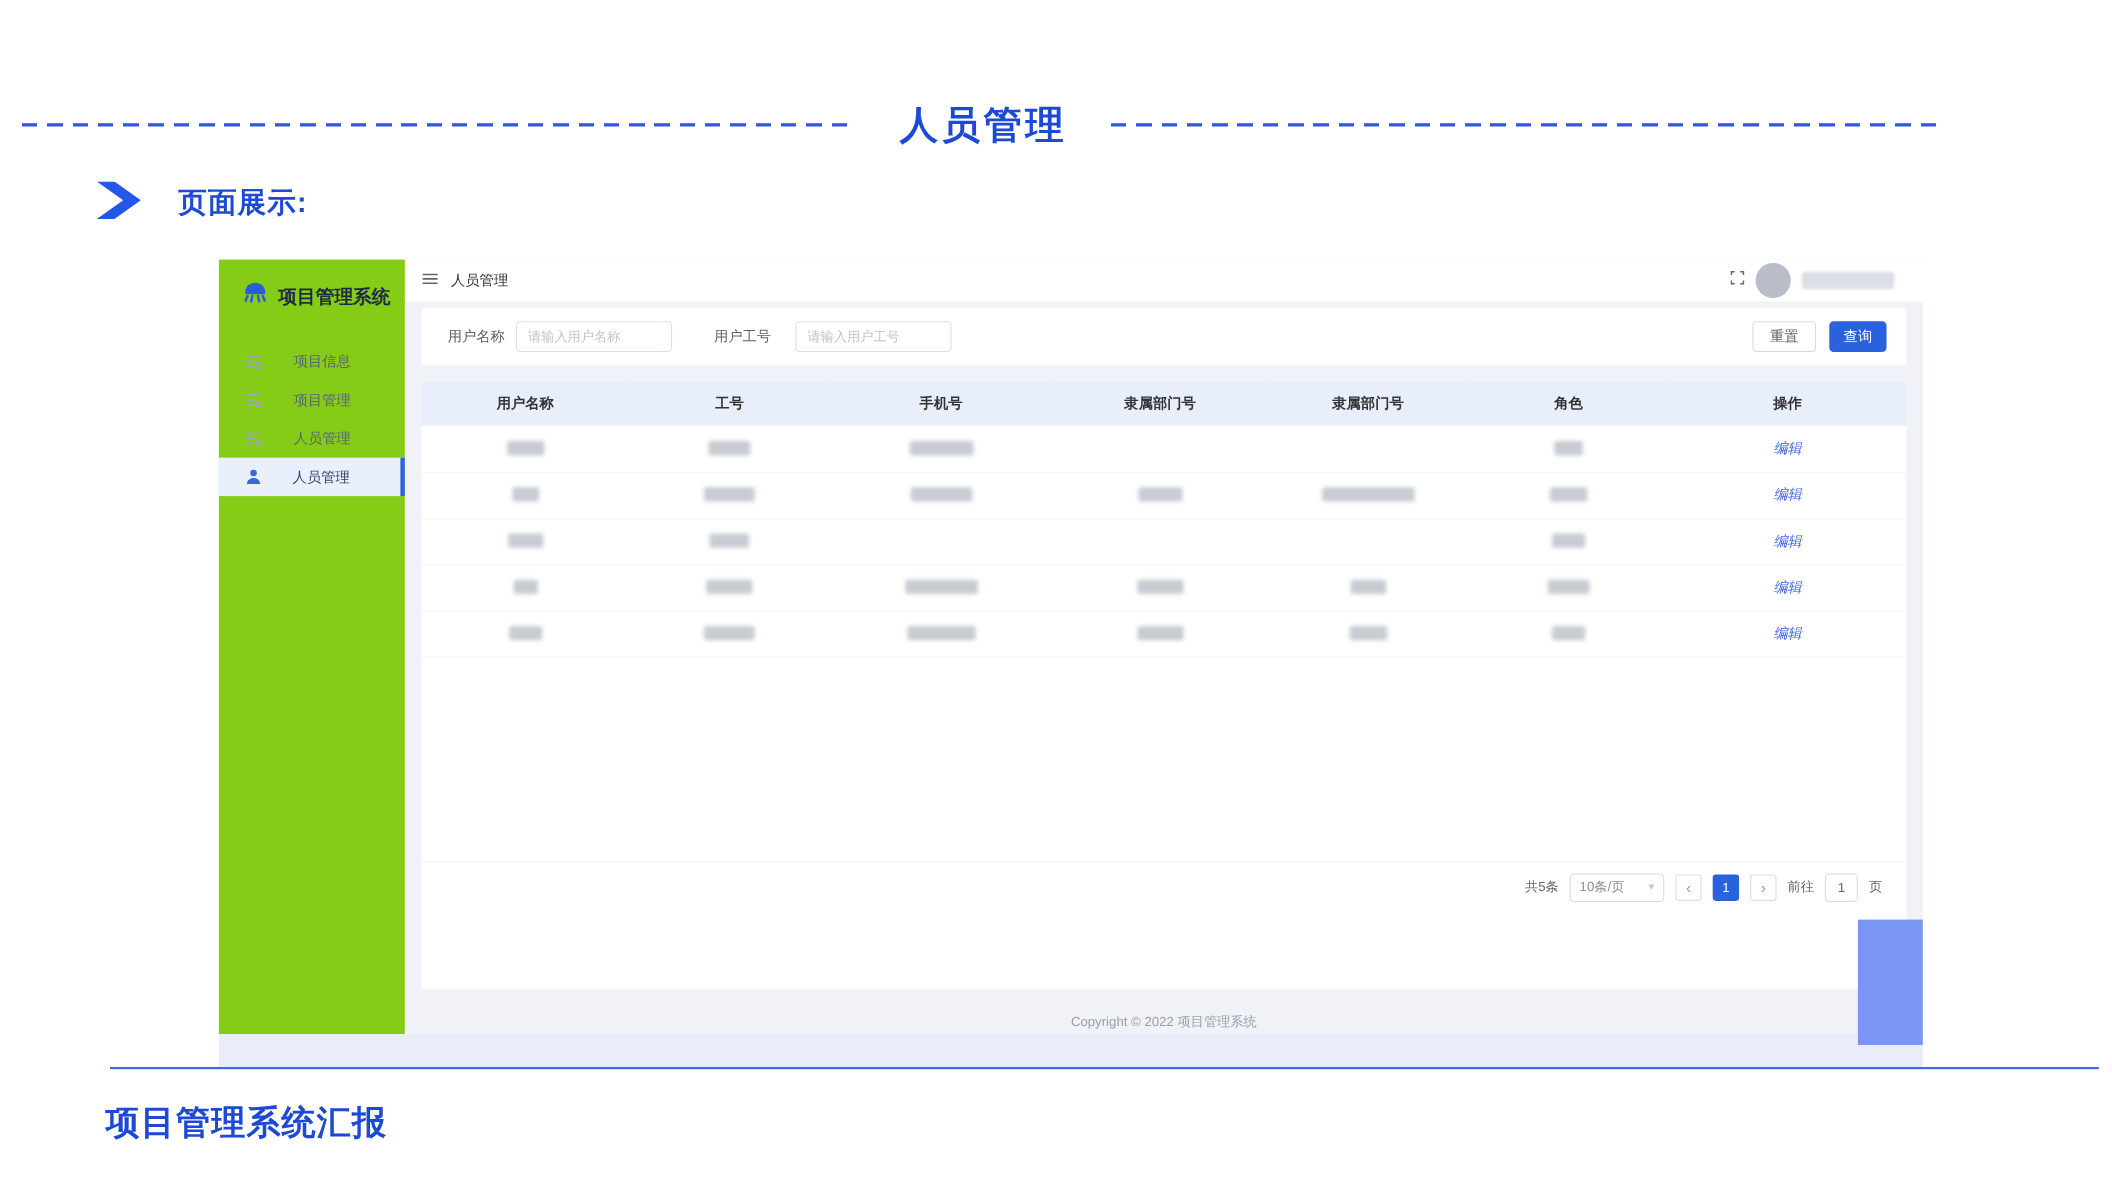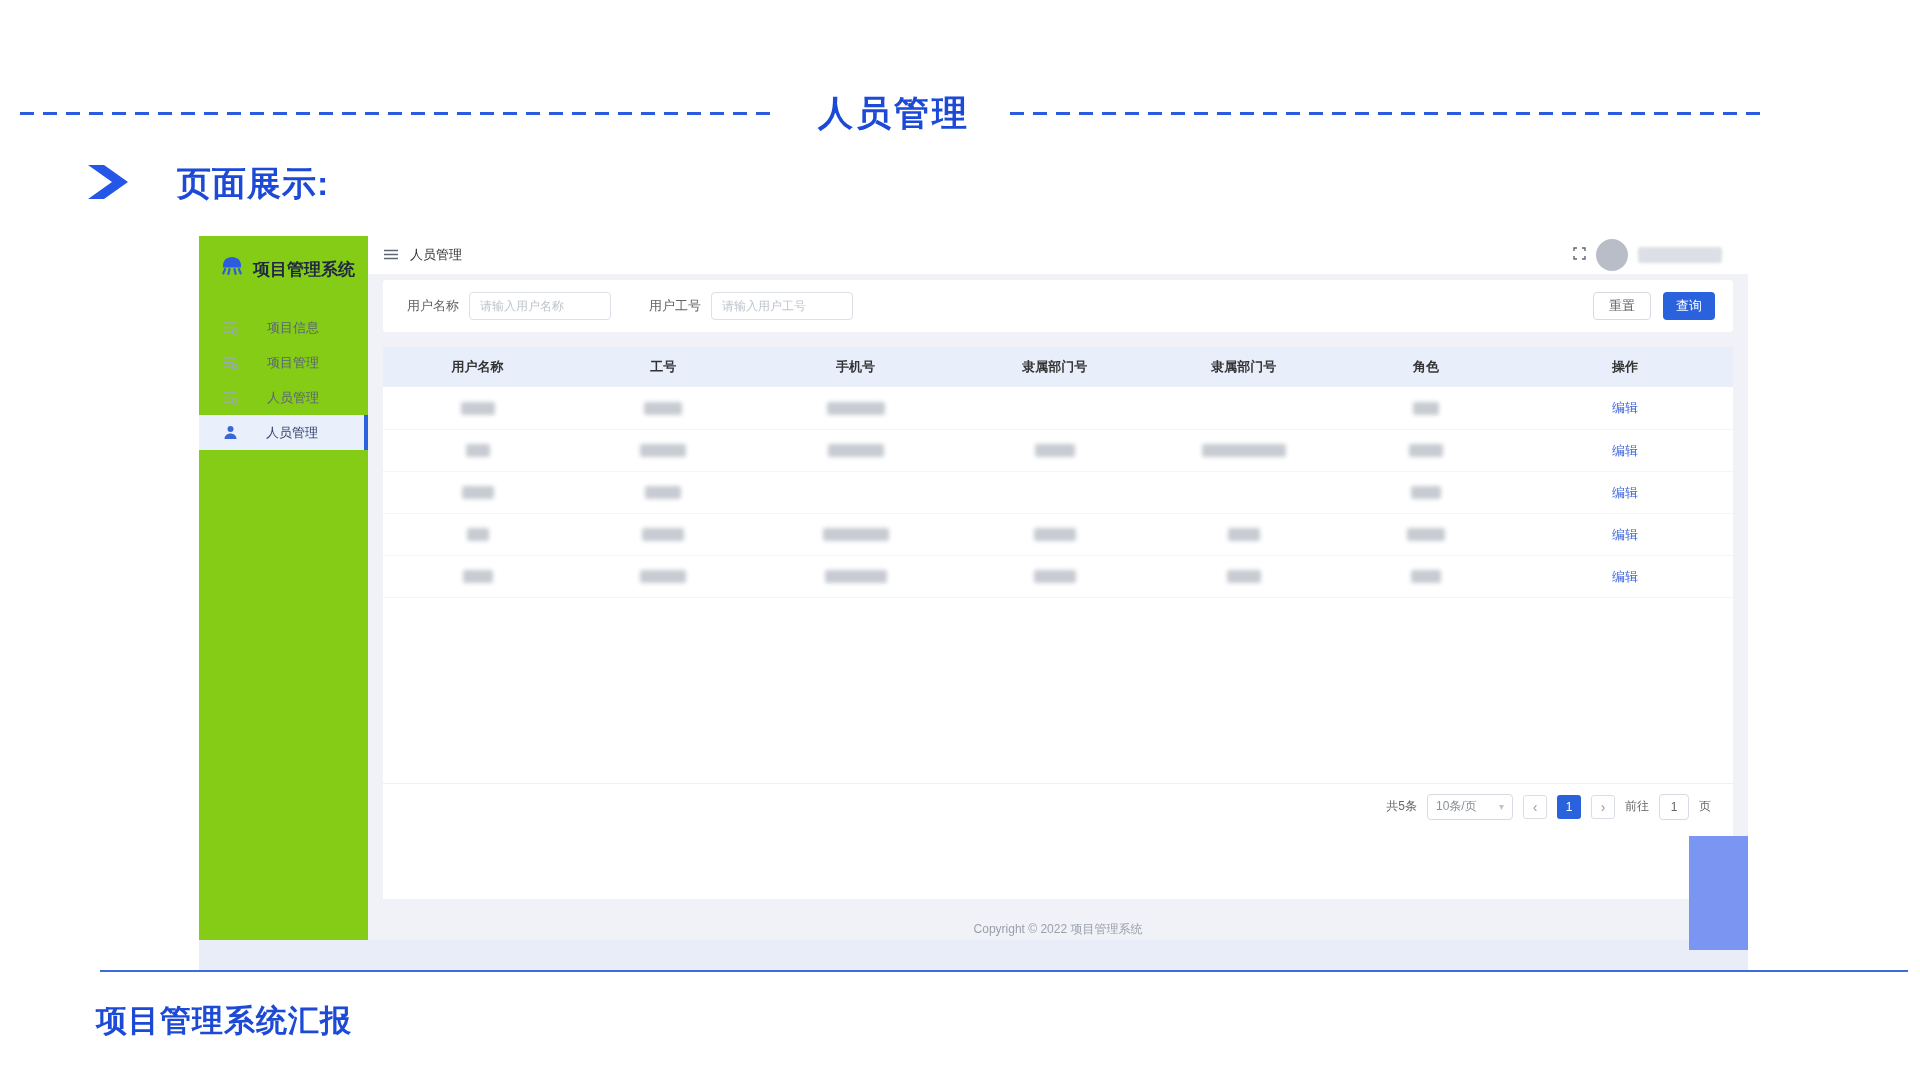--- a/index.html
+++ b/index.html
@@ -8,21 +8,21 @@
   }
   *{margin:0;padding:0;box-sizing:border-box;}
   body{background:#888;font-family:"Liberation Sans","DejaVu Sans",sans-serif;}
   .slide{position:relative;width:1920px;height:1080px;background:#fff;overflow:hidden;}
 
   
   .title-band{position:absolute;left:20px;top:90px;width:1748px;display:flex;align-items:center;gap:40px;}
   .dash{flex:1;height:3px;background:repeating-linear-gradient(to right,var(--dash) 0 14px,transparent 14px 23px);}
   .slide-title{font-size:35px;font-weight:bold;color:var(--accent);letter-spacing:3px;white-space:nowrap;}
   .section-row{position:absolute;left:88px;top:164px;height:40px;display:flex;align-items:center;}
-  .section-label{margin-left:49px;font-size:34px;font-weight:600;color:var(--accent);letter-spacing:1px;}
+  .section-label{margin-left:34px;font-size:26px;font-weight:600;color:var(--accent);letter-spacing:1px;}
   .bottom-line{position:absolute;left:100px;top:970px;width:1808px;height:2px;background:#3e6cdf;}
   .report-text{position:absolute;left:96px;top:1000px;font-size:31px;font-weight:600;color:var(--accent);letter-spacing:1px;text-align:right;}
 
   
   .app{position:absolute;left:199px;top:236px;width:1549px;height:734px;background:#f0f2f7;}
   .app-strip{position:absolute;left:0;bottom:0;width:100%;height:30px;background:#e8edf8;}
   .decor-rect{position:absolute;right:0;top:600px;width:59px;height:114px;background:var(--decor-rect);z-index:6;}
 
   .sidebar{position:absolute;left:0;top:0;width:169px;height:704px;background:#84cc16;z-index:2;}
   .logo-row{display:flex;align-items:center;gap:8px;padding:18px 0 0 20px;}
@@ -36,34 +36,34 @@
   .content{position:absolute;left:169px;top:0;right:0;height:704px;}
   .topbar{height:38px;background:#fff;display:flex;align-items:center;gap:12px;padding:0 26px 0 16px;}
   .breadcrumb{font-size:13px;color:#303133;}
   .topbar-right{margin-left:auto;display:flex;align-items:center;gap:10px;}
   .avatar{width:32px;height:32px;border-radius:50%;background:#b8bdc7;}
   .user-pill{width:84px;height:16px;border-radius:3px;background:#dcdfe5;filter:blur(1.5px);}
 
   .search-card{margin:6px 15px 0;background:#fff;border-radius:3px;height:52px;display:flex;align-items:center;padding:0 18px 0 24px;}
   .form-label{font-size:13px;color:#606266;margin-right:10px;white-space:nowrap;}
   .grp{display:flex;align-items:center;}
-  .grp2{margin-left:38px;}
+  .grp2{margin-left:38px;gap:12px;}
   .text-input{width:142px;height:28px;border:1px solid #dcdfe6;border-radius:4px;padding:0 10px;font-size:12px;color:#606266;outline:none;font-family:inherit;}
   .text-input::placeholder{color:#bfc4cd;}
   .search-actions{margin-left:auto;display:flex;gap:12px;}
   .btn{height:28px;border-radius:4px;font-size:13px;cursor:pointer;font-family:inherit;}
   .btn-reset{width:58px;background:#fff;border:1px solid #d7dae0;color:#606266;}
   .btn-query{width:52px;background:var(--primary-button);border:none;color:#fff;}
 
   .table-card{margin:15px 15px 0;background:#fff;height:552px;display:flex;flex-direction:column;}
   table{width:100%;border-collapse:collapse;table-layout:fixed;}
   thead th{background:var(--table-header-bg);height:40px;font-size:13px;font-weight:bold;color:#333;text-align:center;}
   tbody td{height:42px;border-bottom:1px solid #f2f4f8;text-align:center;vertical-align:middle;}
   .redact{display:inline-block;height:13px;border-radius:2px;background:#c7cbd2;filter:blur(2px);vertical-align:middle;}
-  .edit-link{color:#3f66e0;font-size:13px;cursor:pointer;}
+  .edit-link{color:#3f66e0;font-size:13px;cursor:pointer;font-style:italic;}
   .table-spacer{flex:1;}
   .pagi-row{border-top:1px solid #edf0f5;height:46px;display:flex;align-items:center;justify-content:flex-end;gap:10px;padding-right:22px;font-size:12px;color:#666;}
   .pagi-pad{height:70px;}
   .page-size-select{width:86px;height:26px;border:1px solid #d6dae2;border-radius:4px;display:flex;align-items:center;justify-content:space-between;padding:0 8px;color:#8a9099;background:#fff;cursor:pointer;}
   .caret{color:#c0c4cc;font-size:10px;}
   .pg-btn{width:24px;height:24px;border:1px solid #dadee5;background:#fff;border-radius:3px;display:flex;align-items:center;justify-content:center;color:#999;font-size:14px;cursor:pointer;}
   .pg-current{width:24px;height:24px;background:var(--primary-button);color:#fff;border-radius:3px;display:flex;align-items:center;justify-content:center;font-size:12px;cursor:pointer;}
   .goto-input{width:30px;height:26px;border:1px solid #d6dae2;border-radius:4px;text-align:center;font-size:12px;color:#666;outline:none;font-family:inherit;}
   .copyright{position:absolute;left:0;right:0;bottom:2px;text-align:center;font-size:12px;color:#9aa0ab;}
 </style>

